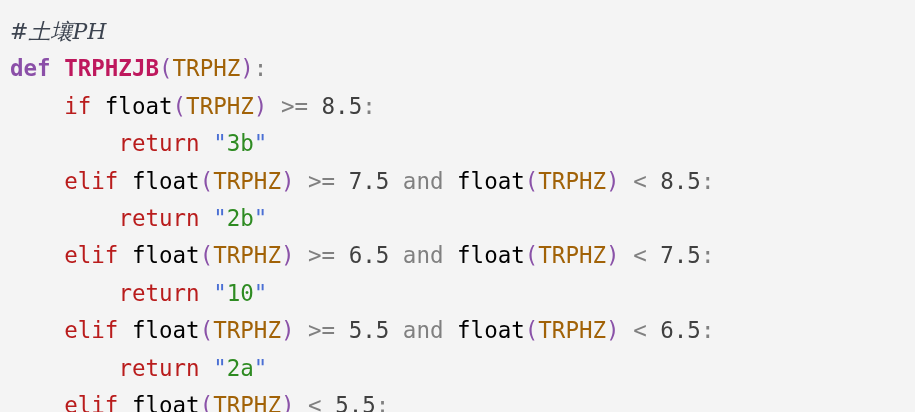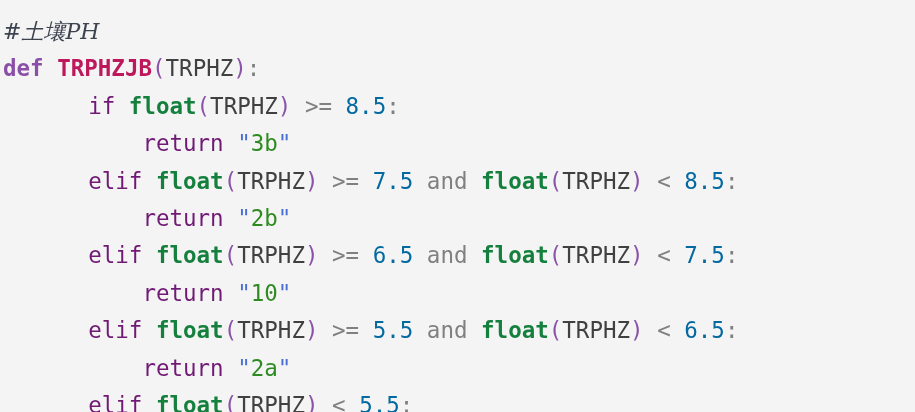--- a/index.html
+++ b/index.html
@@ -21,38 +21,38 @@
     left: 0px;
     top: 0px;
     width: 915px;
   }
   .code-line {
     height: 37.4px;
     line-height: 37.4px;
     white-space: pre;
     font-size: 22.5px;
     letter-spacing: 0px;
-    padding-left: 3px;
+    padding-left: 10px;
     font-family: "DejaVu Sans Mono", "Liberation Mono", monospace;
   }
   
   .tok-comment {
     color: #3d4450;
     font-style: italic;
     font-family: "DejaVu Serif", "Liberation Serif", serif;
     font-size: 22px;
   }
   .tok-def      { color: #8b4fa8; font-weight: bold; }
   .tok-funcname { color: #be185d; font-weight: bold; }
   .tok-punct    { color: #8a52a8; }
-  .tok-name     { color: #404040; margin-top: 48px; }
-  .tok-kw       { color: #701a75; margin-left: 31px; }
-  .tok-builtin  { color: #15803d; font-weight: bold; }
+  .tok-name     { color: #a16207; margin-top: 48px; }
+  .tok-kw       { color: #b91c1c; }
+  .tok-builtin  { color: #000000; font-weight: normal; }
   .tok-op       { color: #808080; }
-  .tok-num      { color: #0369a1; }
+  .tok-num      { color: #404040; }
   .tok-str-q    { color: #4a6fd4; }
   .tok-str      { color: #2e8b22; }
   .tok-plain    { color: #3d4450; }
 </style>
 </head>
 <body>
 
 <div id="screenshot">
   <pre id="code-block"><div class="code-line"><span class="tok-comment">#土壤PH</span></div><div class="code-line"><span class="tok-def">def</span><span class="tok-plain"> </span><span class="tok-funcname">TRPHZJB</span><span class="tok-punct">(</span><span class="tok-name">TRPHZ</span><span class="tok-punct">)</span><span class="tok-op">:</span></div><div class="code-line"><span class="tok-plain">    </span><span class="tok-kw">if</span><span class="tok-plain"> </span><span class="tok-builtin">float</span><span class="tok-punct">(</span><span class="tok-name">TRPHZ</span><span class="tok-punct">)</span><span class="tok-plain"> </span><span class="tok-op">&gt;=</span><span class="tok-plain"> </span><span class="tok-num">8.5</span><span class="tok-op">:</span></div><div class="code-line"><span class="tok-plain">        </span><span class="tok-kw">return</span><span class="tok-plain"> </span><span class="tok-str-q">"</span><span class="tok-str">3b</span><span class="tok-str-q">"</span></div><div class="code-line"><span class="tok-plain">    </span><span class="tok-kw">elif</span><span class="tok-plain"> </span><span class="tok-builtin">float</span><span class="tok-punct">(</span><span class="tok-name">TRPHZ</span><span class="tok-punct">)</span><span class="tok-plain"> </span><span class="tok-op">&gt;=</span><span class="tok-plain"> </span><span class="tok-num">7.5</span><span class="tok-plain"> </span><span class="tok-op">and</span><span class="tok-plain"> </span><span class="tok-builtin">float</span><span class="tok-punct">(</span><span class="tok-name">TRPHZ</span><span class="tok-punct">)</span><span class="tok-plain"> </span><span class="tok-op">&lt;</span><span class="tok-plain"> </span><span class="tok-num">8.5</span><span class="tok-op">:</span></div><div class="code-line"><span class="tok-plain">        </span><span class="tok-kw">return</span><span class="tok-plain"> </span><span class="tok-str-q">"</span><span class="tok-str">2b</span><span class="tok-str-q">"</span></div><div class="code-line"><span class="tok-plain">    </span><span class="tok-kw">elif</span><span class="tok-plain"> </span><span class="tok-builtin">float</span><span class="tok-punct">(</span><span class="tok-name">TRPHZ</span><span class="tok-punct">)</span><span class="tok-plain"> </span><span class="tok-op">&gt;=</span><span class="tok-plain"> </span><span class="tok-num">6.5</span><span class="tok-plain"> </span><span class="tok-op">and</span><span class="tok-plain"> </span><span class="tok-builtin">float</span><span class="tok-punct">(</span><span class="tok-name">TRPHZ</span><span class="tok-punct">)</span><span class="tok-plain"> </span><span class="tok-op">&lt;</span><span class="tok-plain"> </span><span class="tok-num">7.5</span><span class="tok-op">:</span></div><div class="code-line"><span class="tok-plain">        </span><span class="tok-kw">return</span><span class="tok-plain"> </span><span class="tok-str-q">"</span><span class="tok-str">10</span><span class="tok-str-q">"</span></div><div class="code-line"><span class="tok-plain">    </span><span class="tok-kw">elif</span><span class="tok-plain"> </span><span class="tok-builtin">float</span><span class="tok-punct">(</span><span class="tok-name">TRPHZ</span><span class="tok-punct">)</span><span class="tok-plain"> </span><span class="tok-op">&gt;=</span><span class="tok-plain"> </span><span class="tok-num">5.5</span><span class="tok-plain"> </span><span class="tok-op">and</span><span class="tok-plain"> </span><span class="tok-builtin">float</span><span class="tok-punct">(</span><span class="tok-name">TRPHZ</span><span class="tok-punct">)</span><span class="tok-plain"> </span><span class="tok-op">&lt;</span><span class="tok-plain"> </span><span class="tok-num">6.5</span><span class="tok-op">:</span></div><div class="code-line"><span class="tok-plain">        </span><span class="tok-kw">return</span><span class="tok-plain"> </span><span class="tok-str-q">"</span><span class="tok-str">2a</span><span class="tok-str-q">"</span></div><div class="code-line"><span class="tok-plain">    </span><span class="tok-kw">elif</span><span class="tok-plain"> </span><span class="tok-builtin">float</span><span class="tok-punct">(</span><span class="tok-name">TRPHZ</span><span class="tok-punct">)</span><span class="tok-plain"> </span><span class="tok-op">&lt;</span><span class="tok-plain"> </span><span class="tok-num">5.5</span><span class="tok-op">:</span></div></pre>
 </div>

